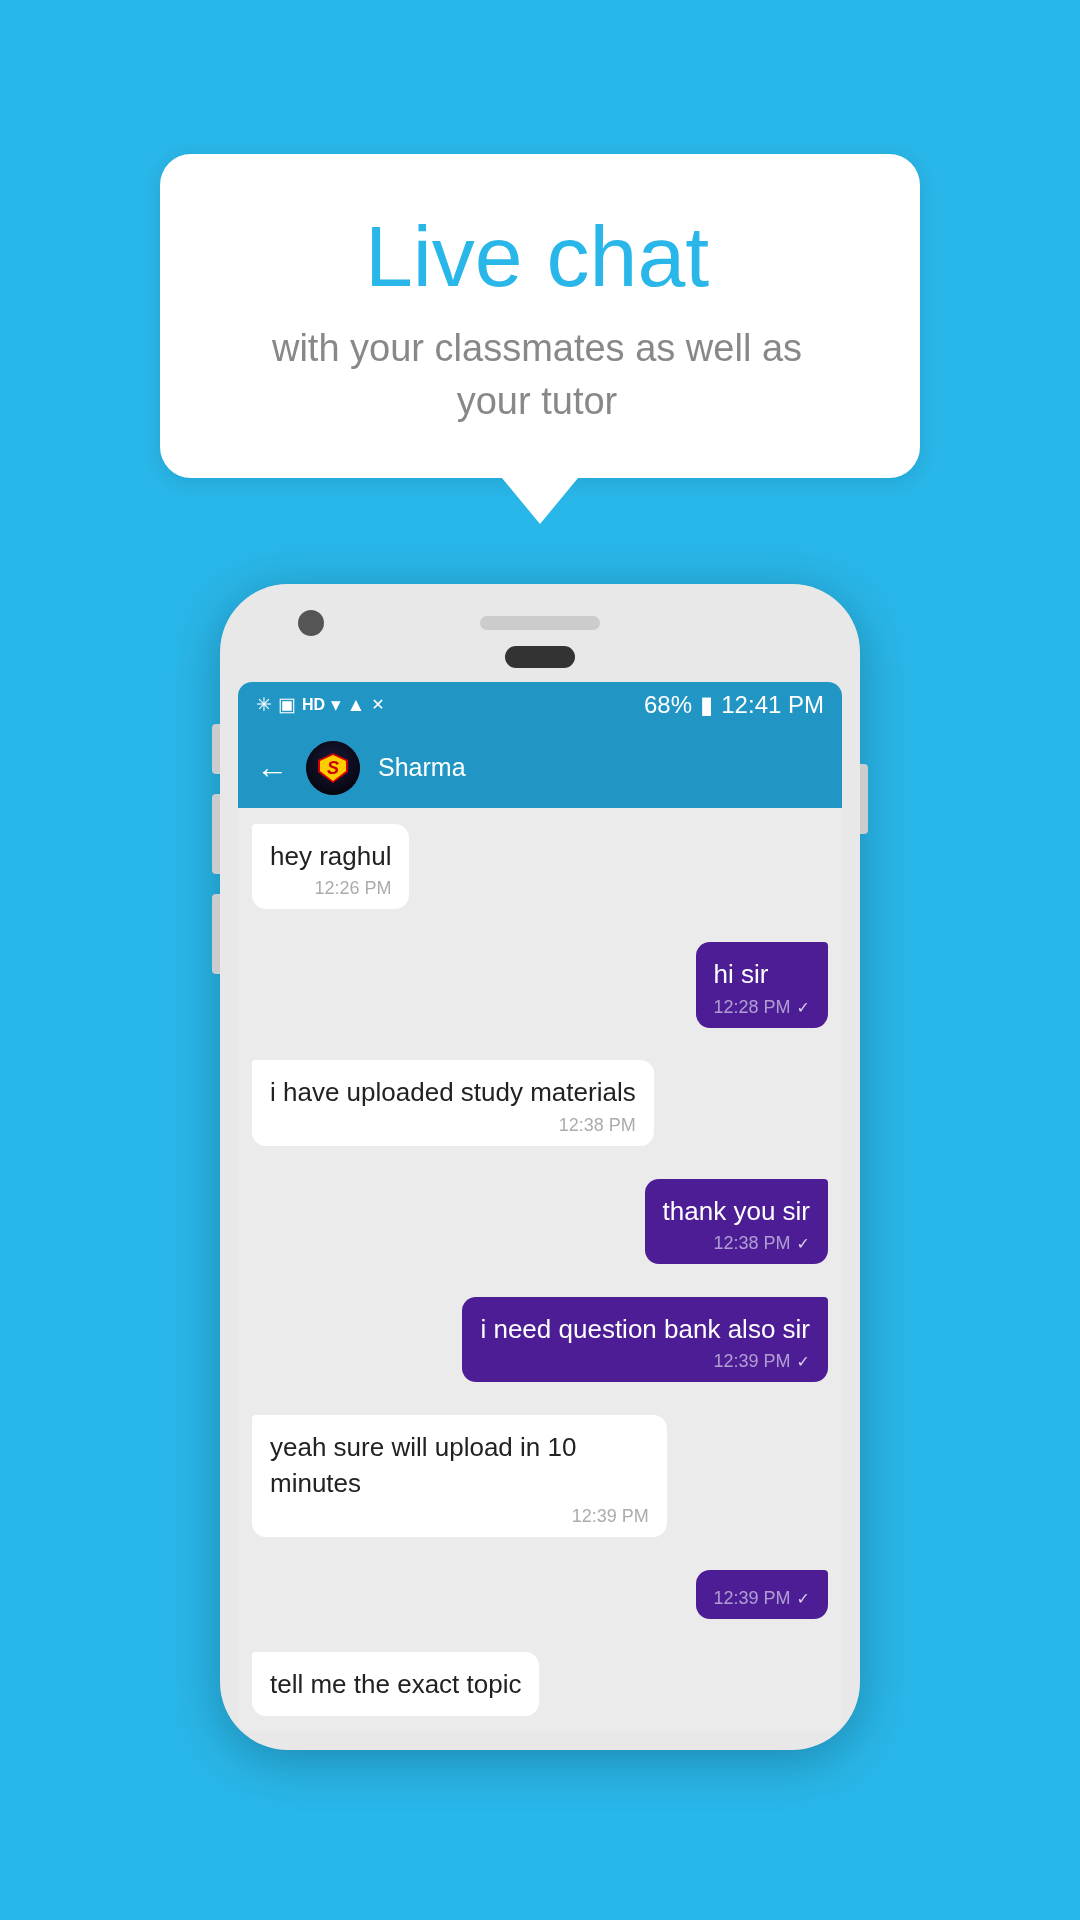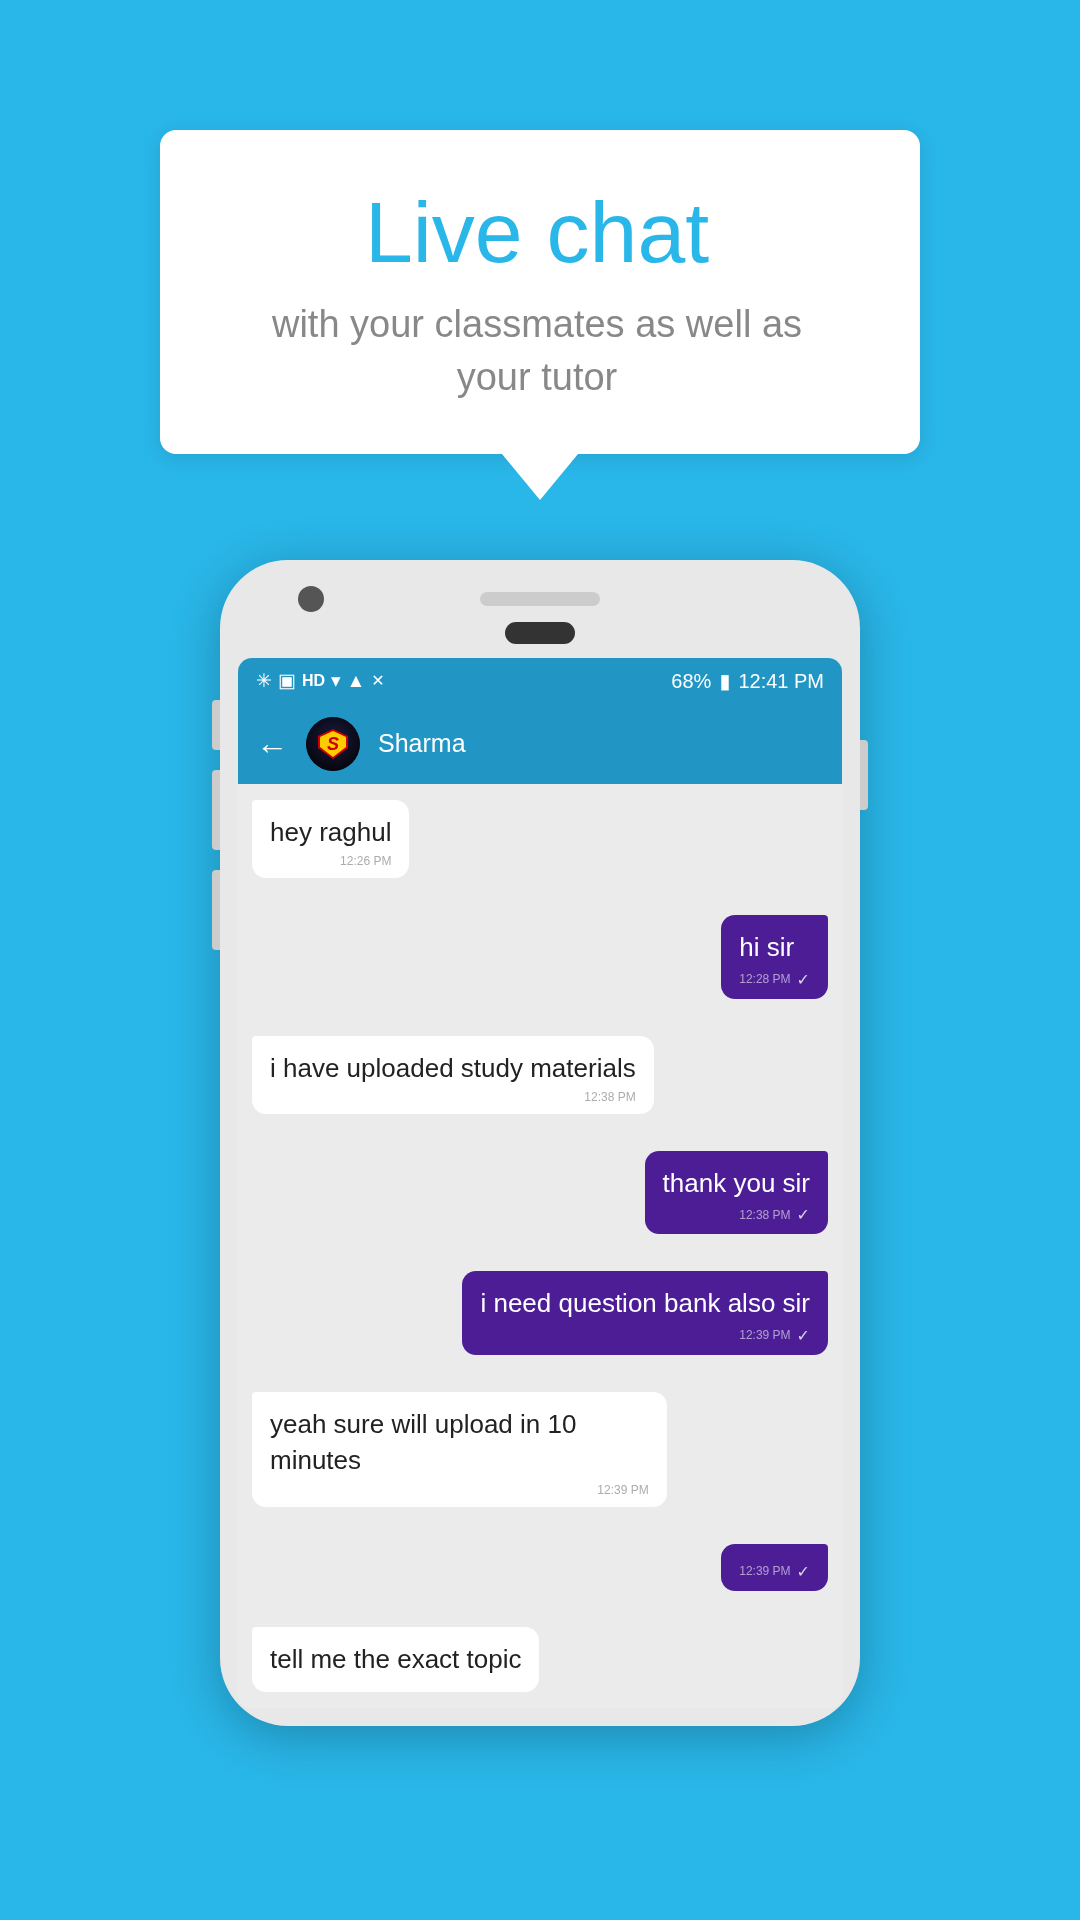--- a/index.html
+++ b/index.html
@@ -19,25 +19,26 @@
     .speech-bubble-wrapper {
       margin-top: 130px;
       display: flex;
       flex-direction: column;
       align-items: center;
       width: 760px;
     }
 
     .speech-bubble {
       background: #fff;
-      border-radius: 16px;
+      border-radius: 31px;
       padding: 55px 76px 50px 70px;
       width: 100%;
       text-align: center;
       box-shadow: 0 4px 20px rgba(0,0,0,0.1);
+      margin-top: 24px;
     }
 
     .speech-bubble-tail {
       width: 0;
       height: 0;
       border-left: 38px solid transparent;
       border-right: 38px solid transparent;
       border-top: 46px solid #fff;
     }
 
@@ -127,21 +128,21 @@
       display: flex;
       align-items: center;
       gap: 6px;
       font-size: 19px;
     }
 
     .status-right {
       display: flex;
       align-items: flex-end;
       gap: 8px;
-      font-size: 20px;
+      font-size: 24px;
       font-weight: 500;
     }
 
     
     .chat-header {
       background: #2196c4;
       color: #fff;
       display: flex;
       align-items: center;
       padding: 14px 18px;
@@ -235,21 +236,21 @@
 
     .message-meta {
       display: flex;
       align-items: center;
       justify-content: flex-end;
       gap: 6px;
       margin-top: 4px;
     }
 
     .message-time {
-      font-size: 12px;
+      font-size: 18px;
       opacity: 0.7;
     }
 
     .message-tick {
       font-size: 16px;
       opacity: 0.8;
     }
 
     .message-bubble.received .message-time {
       color: #888;

